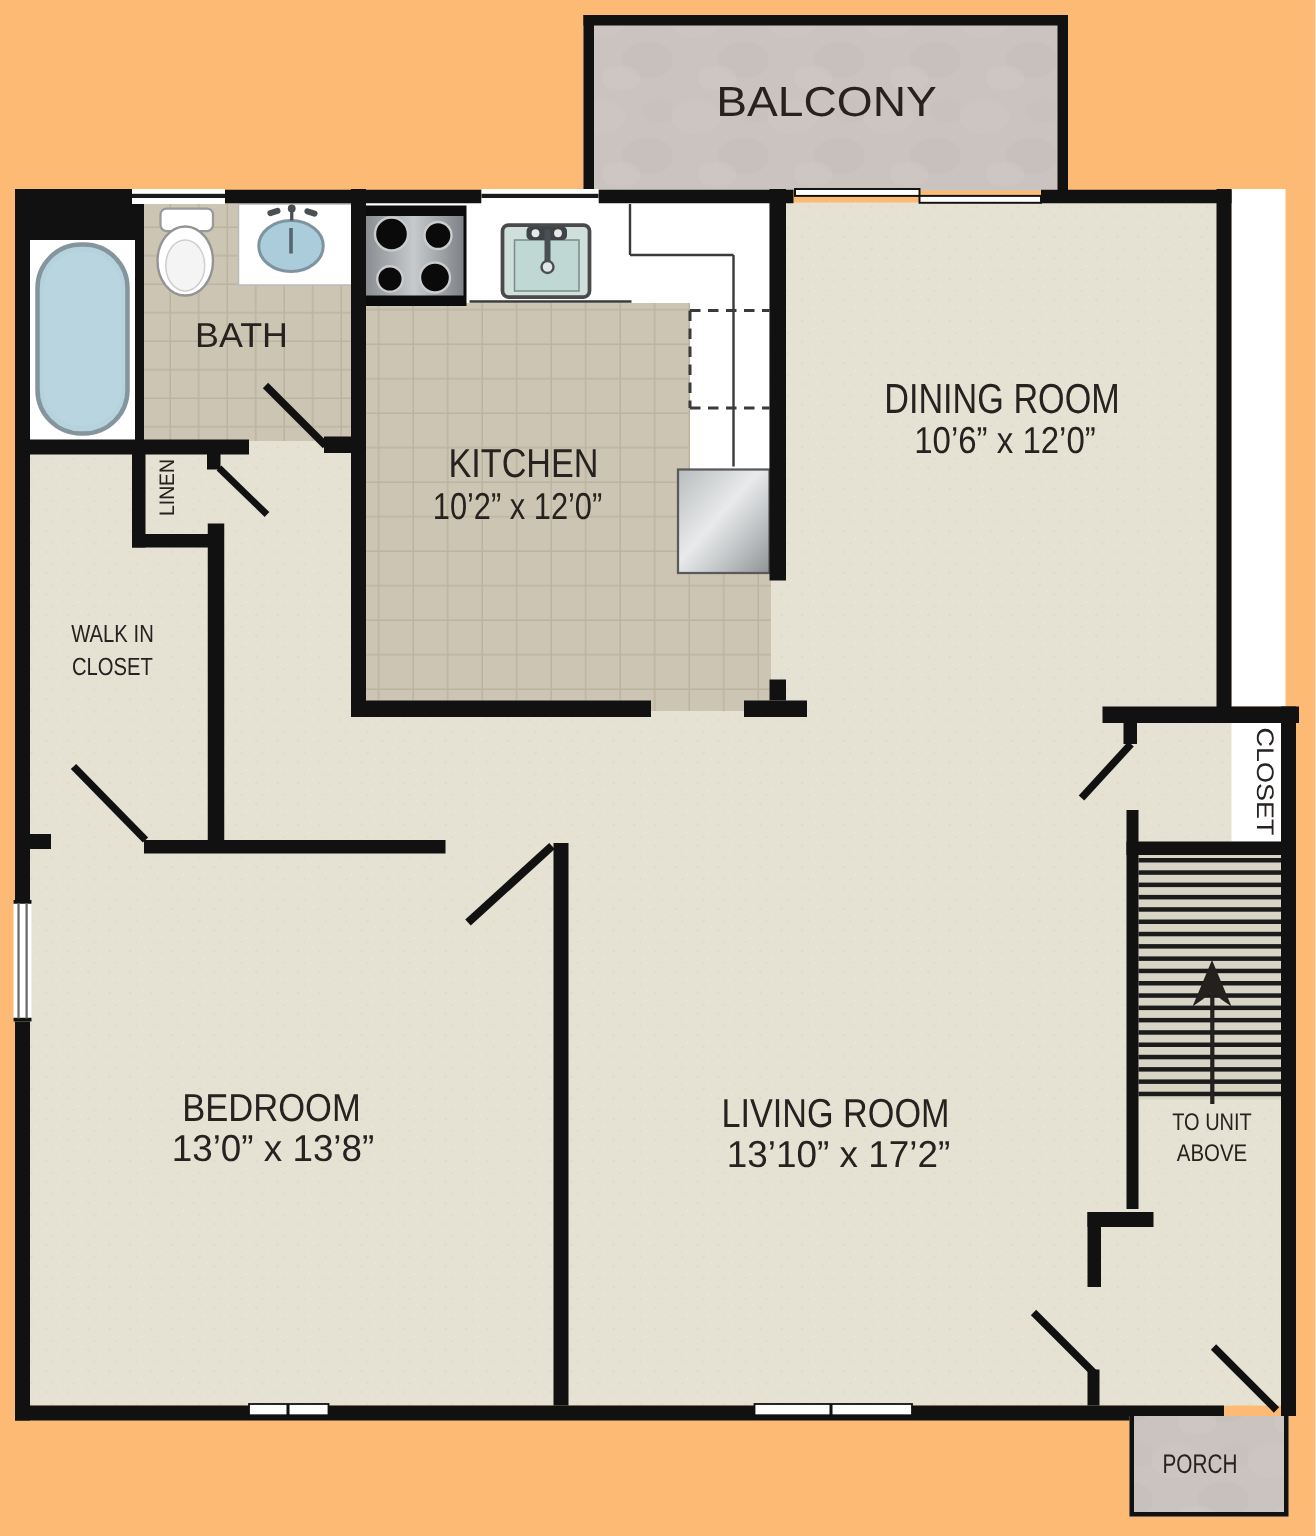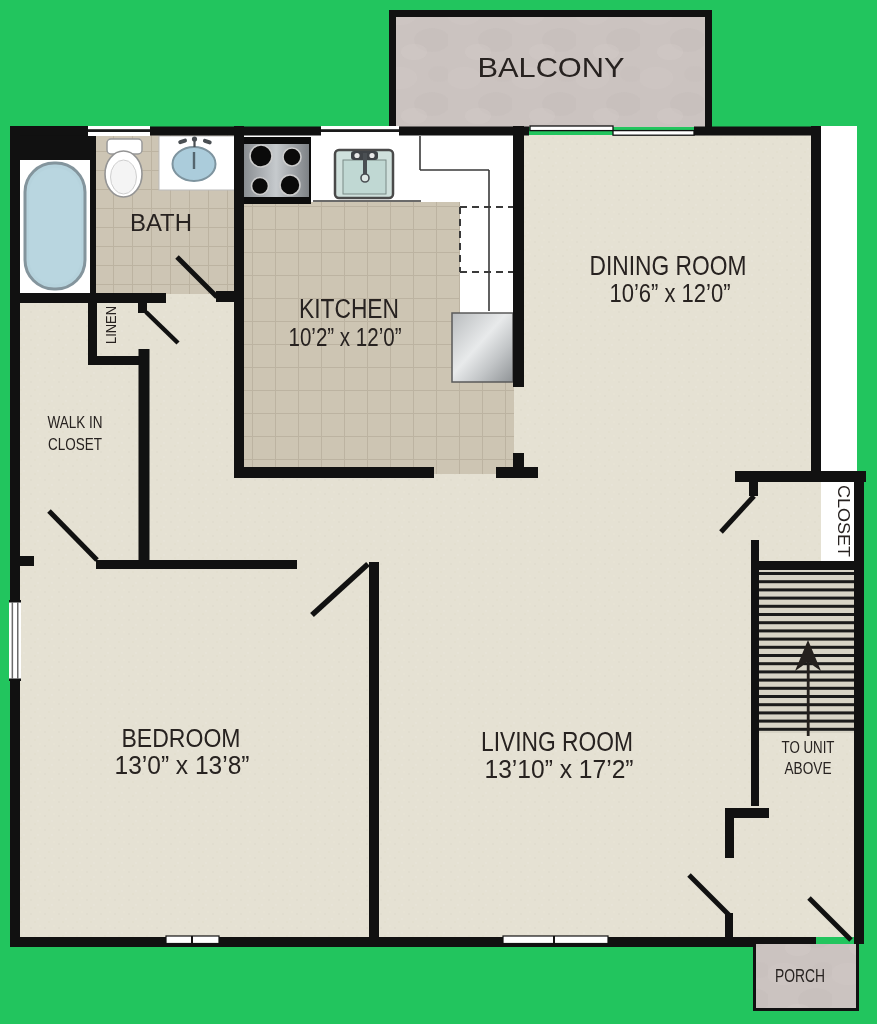--- a/index.html
+++ b/index.html
@@ -1,16 +1,16 @@
 <!DOCTYPE html>
 <html><head>
 <meta charset="utf-8">
 <style>
 html,body{margin:0;padding:0;background:#ffffff;}
-#plan{position:relative;width:877px;height:1024px;background:#22c55e;font-family:"Liberation Sans",sans-serif;}
+#plan{position:relative;width:877px;height:1024px;background:#fdba74;font-family:"Liberation Sans",sans-serif;}
 text{font-family:"Liberation Sans",sans-serif;fill:#272220;}
 </style>
 </head>
 <body>
 <div id="plan">
 <svg width="877" height="1024" viewBox="0 0 877 1024" xmlns="http://www.w3.org/2000/svg">
 <defs>
 <pattern id="floorTex" width="14" height="14" patternUnits="userSpaceOnUse">
   <rect width="14" height="14" fill="#e5e1d3"></rect>
   <circle cx="3" cy="4" r="0.9" fill="#dedacb" opacity="0.8"></circle>

